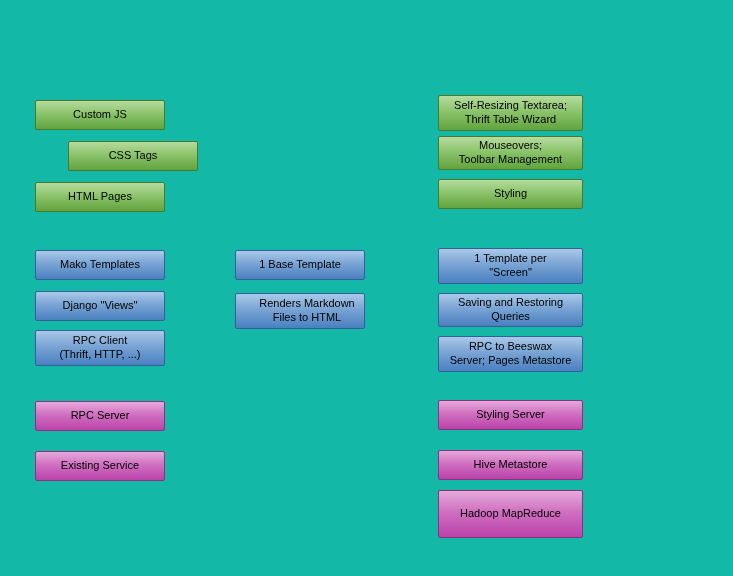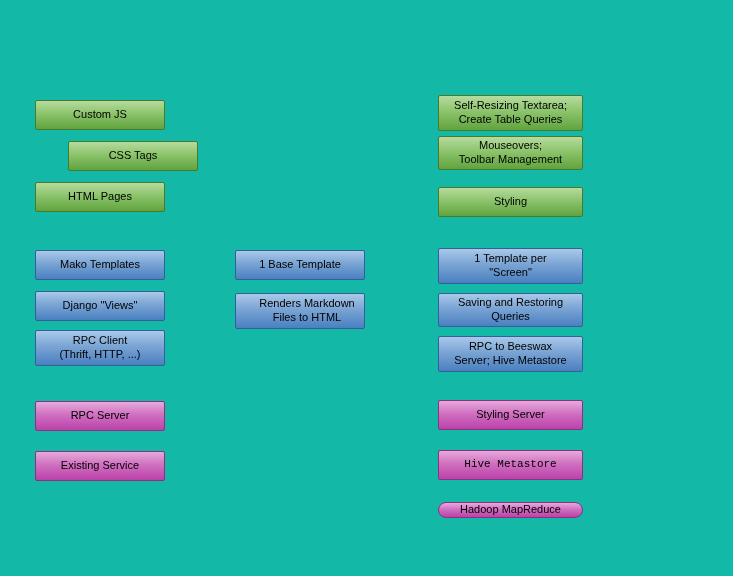--- a/index.html
+++ b/index.html
@@ -55,27 +55,27 @@
   <div class="box blue" style="left:35px; top:330px; width:130px; height:36px;">RPC Client
 (Thrift, HTTP, ...)</div>
   <div class="box magenta" style="left:35px; top:401px; width:130px; height:30px;">RPC Server</div>
   <div class="box magenta" style="left:35px; top:451px; width:130px; height:30px;">Existing Service</div>
 
   <div class="box blue" style="left:235px; top:250px; width:130px; height:30px;">1 Base Template</div>
   <div class="box blue" style="left:235px; top:293px; width:130px; height:36px;padding-left:17px;">Renders Markdown
 Files to HTML</div>
 
   <div class="box green" style="left:438px; top:95px; width:145px; height:36px;">Self-Resizing Textarea;
-Create Table Queries</div>
+Thrift Table Wizard</div>
   <div class="box green" style="left:438px; top:136px; width:145px; height:34px;">Mouseovers;
 Toolbar Management</div>
-  <div class="box green" style="left:438px; top:179px; width:145px; height:30px;margin-top:8px;">Styling</div>
+  <div class="box green" style="left:438px; top:179px; width:145px; height:30px;">Styling</div>
   <div class="box blue" style="left:438px; top:248px; width:145px; height:36px;">1 Template per
 "Screen"</div>
   <div class="box blue" style="left:438px; top:293px; width:145px; height:34px;">Saving and Restoring
 Queries</div>
   <div class="box blue" style="left:438px; top:336px; width:145px; height:36px;">RPC to Beeswax
-Server; Hive Metastore</div>
+Server; Pages Metastore</div>
   <div class="box magenta" style="left:438px; top:400px; width:145px; height:30px;">Styling Server</div>
-  <div class="box magenta" style="left:438px; top:450px; width:145px; height:30px;font-family:Liberation Mono, monospace;">Hive Metastore</div>
-  <div class="box magenta" style="left:438px; top:502px; width:145px; height:16px;border-radius:14px;">Hadoop MapReduce</div>
+  <div class="box magenta" style="left:438px; top:450px; width:145px; height:30px;">Hive Metastore</div>
+  <div class="box magenta" style="left:438px; top:490px; width:145px; height:48px;">Hadoop MapReduce</div>
 
 </div>
 
 </body></html>

